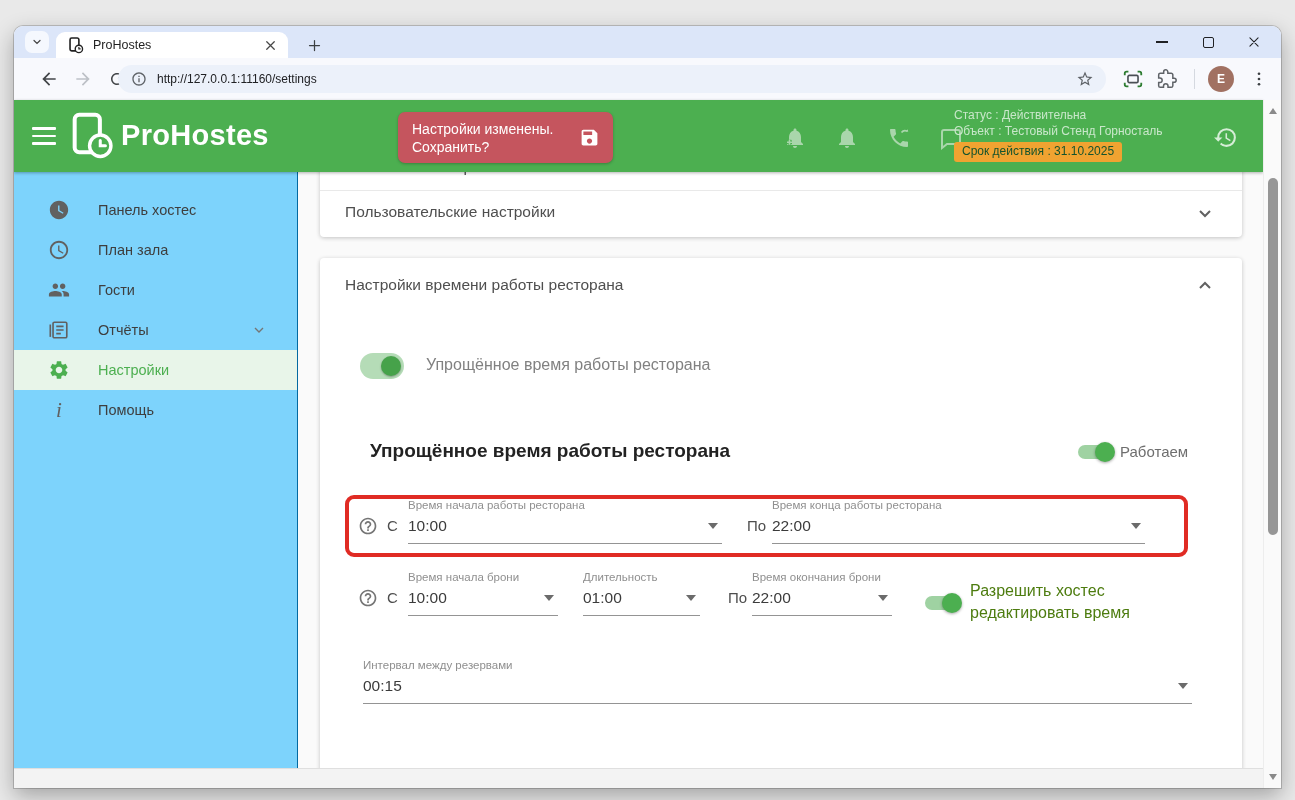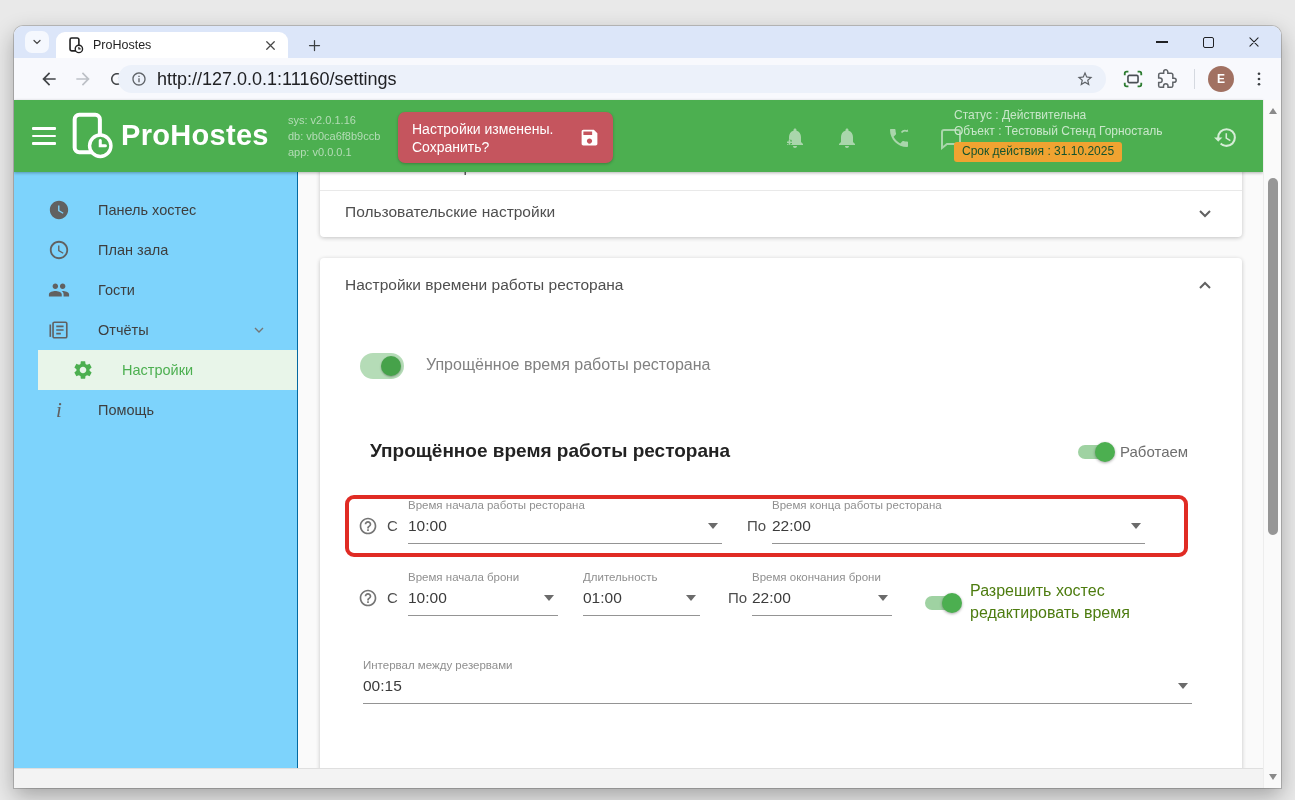--- a/index.html
+++ b/index.html
@@ -12,21 +12,21 @@
   .tabbar{position:absolute;left:0;top:0;right:0;height:32px;background:#dce6f9;}
   .tabsearch{position:absolute;left:11px;top:5px;width:24px;height:22px;border-radius:7px;background:rgba(255,255,255,.72);display:flex;align-items:center;justify-content:center;}
   .tab{position:absolute;left:42px;top:6px;width:232px;height:26px;background:#fff;border-radius:9px 9px 0 0;display:flex;align-items:center;}
   .tab-title{font-size:12.5px;color:#1f1f1f;margin-left:9px;flex:1;}
   .newtab{position:absolute;left:288px;top:7px;width:24px;height:24px;display:flex;align-items:center;justify-content:center;}
   .winbtns{position:absolute;right:4px;top:0;height:32px;display:flex;align-items:center;}
   .winbtn{width:46px;height:32px;display:flex;align-items:center;justify-content:center;}
   .toolbar{position:absolute;left:0;top:32px;right:0;height:42px;background:#f8f9fd;}
   .navic{position:absolute;top:10px;width:22px;height:22px;display:flex;align-items:center;justify-content:center;}
   .addr{position:absolute;left:104px;top:7px;width:988px;height:28px;border-radius:14px;background:#ecf1fa;display:flex;align-items:center;}
-  .url{font-size:18px;color:#202124;margin-left:10px;flex:1;}
+  .url{font-size:12px;color:#202124;margin-left:10px;flex:1;}
   
   .webview{position:absolute;left:0;top:74px;right:0;bottom:0;background:#fafafa;}
   .appheader{position:absolute;left:0;top:0;right:18px;height:72px;background:#4caf50;z-index:10;box-shadow:0 1px 3px rgba(0,0,0,.30);}
   .vline{font-size:11px;line-height:16px;color:#b4dcb6;white-space:nowrap;}
   .alert{position:absolute;left:384px;top:12px;width:215px;height:51px;background:#c5555e;border-radius:7px;display:flex;align-items:center;box-shadow:0 1px 3px rgba(0,0,0,.25);}
   .alert-text{color:#fff;font-size:14px;line-height:18px;margin-left:14px;flex:1;font-weight:500;}
   .hic{position:absolute;top:26px;width:24px;height:24px;color:#a9d6ab;}
   .statusblock{position:absolute;left:940px;top:7px;width:200px;}
   .statusline{font-size:12px;line-height:16px;color:#c9e7ca;white-space:nowrap;}
   .badge{display:inline-block;margin-top:3px;background:#f0a331;color:#14532d;font-size:12px;line-height:15px;padding:2px 8px 3px 8px;border-radius:3px;white-space:nowrap;}
@@ -158,25 +158,20 @@
         <div style="height:2.6px;background:#fff;margin-bottom:5px;border-radius:1px;"></div>
         <div style="height:2.6px;background:#fff;margin-bottom:5px;border-radius:1px;"></div>
         <div style="height:2.6px;background:#fff;border-radius:1px;"></div>
       </div>
       <svg class="abs" style="left:58px;top:11px;" width="42" height="50" viewBox="0 0 22 25">
         <rect x="1.4" y="1.4" width="13.2" height="19.6" rx="2.4" fill="none" stroke="#fff" stroke-width="2.1"></rect>
         <circle cx="14.8" cy="17.6" r="5.6" fill="#4caf50" stroke="#fff" stroke-width="1.8"></circle>
         <path d="M14.8 14.9v2.7h2.7" fill="none" stroke="#fff" stroke-width="1.6" stroke-linecap="round"></path>
       </svg>
       <div class="abs" style="left:107px;top:19px;font-size:29px;font-weight:bold;color:#fff;letter-spacing:.3px;">ProHostes</div>
-      <div class="abs" style="left:274px;top:12px;">
-        <div class="vline">sys: v2.0.1.16</div>
-        <div class="vline">db: vb0ca6f8b9ccb</div>
-        <div class="vline">app: v0.0.0.1</div>
-      </div>
       <div class="alert">
         <div class="alert-text">
           <div>Настройки изменены.</div>
           <div>Сохранить?</div>
         </div>
         <svg width="21" height="21" viewBox="0 0 24 24" style="margin-right:13px;">
             <path d="M17 3H5c-1.11 0-2 .9-2 2v14c0 1.1.89 2 2 2h14c1.1 0 2-.9 2-2V7l-4-4zm-5 16c-1.66 0-3-1.34-3-3s1.34-3 3-3 3 1.34 3 3-1.34 3-3 3zm3-10H5V5h10v4z" fill="#fff"></path>
           </svg>
       </div>
       <div class="hic" style="left:769px;">
@@ -238,21 +233,21 @@
         <svg class="sicon" viewBox="0 0 24 24" width="22" height="22">
             <path d="M2.5 6v13.5" stroke="currentColor" stroke-width="1.8" fill="none"></path>
             <rect x="5.5" y="3.5" width="15" height="17" rx="1.5" stroke="currentColor" stroke-width="1.8" fill="none"></rect>
             <path d="M9 8h8M9 12h8M9 16h5" stroke="currentColor" stroke-width="1.8"></path>
           </svg>
         <span class="slabel">Отчёты</span>
         <svg class="abs" style="right:30px;top:12px;" width="16" height="16" viewBox="0 0 24 24">
             <path d="M6 9l6 6 6-6" fill="none" stroke="#757575" stroke-width="2"></path>
           </svg>
       </div>
-      <div class="sitem active" style="top:178px;margin-left:24px;">
+      <div class="sitem active" style="top:178px;">
         <svg class="sicon" viewBox="0 0 24 24" width="22" height="22">
             <path d="M19.14 12.94c.04-.3.06-.61.06-.94 0-.32-.02-.64-.07-.94l2.03-1.58c.18-.14.23-.41.12-.61l-1.92-3.32c-.12-.22-.37-.29-.59-.22l-2.39.96c-.5-.38-1.03-.7-1.62-.94l-.36-2.54c-.04-.24-.24-.41-.48-.41h-3.84c-.24 0-.43.17-.47.41l-.36 2.54c-.59.24-1.13.57-1.62.94l-2.39-.96c-.22-.08-.47 0-.59.22L2.74 8.87c-.12.21-.08.47.12.61l2.03 1.58c-.05.3-.09.63-.09.94s.02.64.07.94l-2.03 1.58c-.18.14-.23.41-.12.61l1.92 3.32c.12.22.37.29.59.22l2.39-.96c.5.38 1.03.7 1.62.94l.36 2.54c.05.24.24.41.48.41h3.84c.24 0 .44-.17.47-.41l.36-2.54c.59-.24 1.13-.56 1.62-.94l2.39.96c.22.08.47 0 .59-.22l1.92-3.32c.12-.22.07-.47-.12-.61l-2.01-1.58zM12 15.6c-1.98 0-3.6-1.62-3.6-3.6s1.62-3.6 3.6-3.6 3.6 1.62 3.6 3.6-1.62 3.6-3.6 3.6z" fill="currentColor"></path>
           </svg>
         <span class="slabel">Настройки</span>
       </div>
       <div class="sitem" style="top:218px;">
         <span class="sicon" style="font-family:'Liberation Serif','DejaVu Serif',serif;font-style:italic;font-size:21px;line-height:22px;text-align:center;">i</span>
         <span class="slabel">Помощь</span>
       </div>
     </div>

